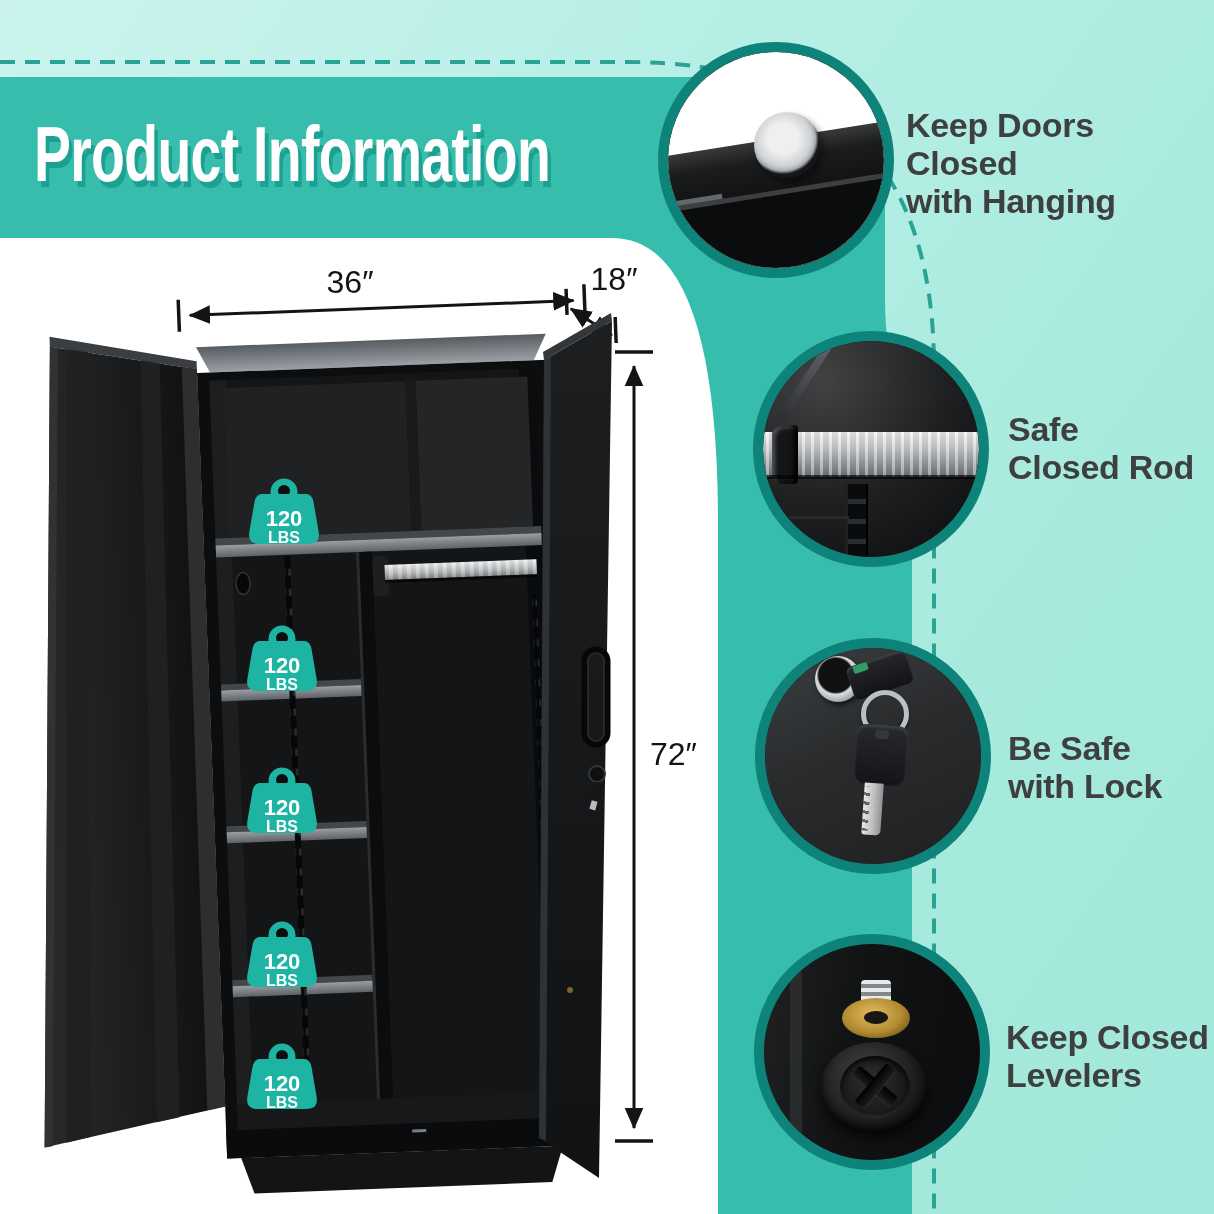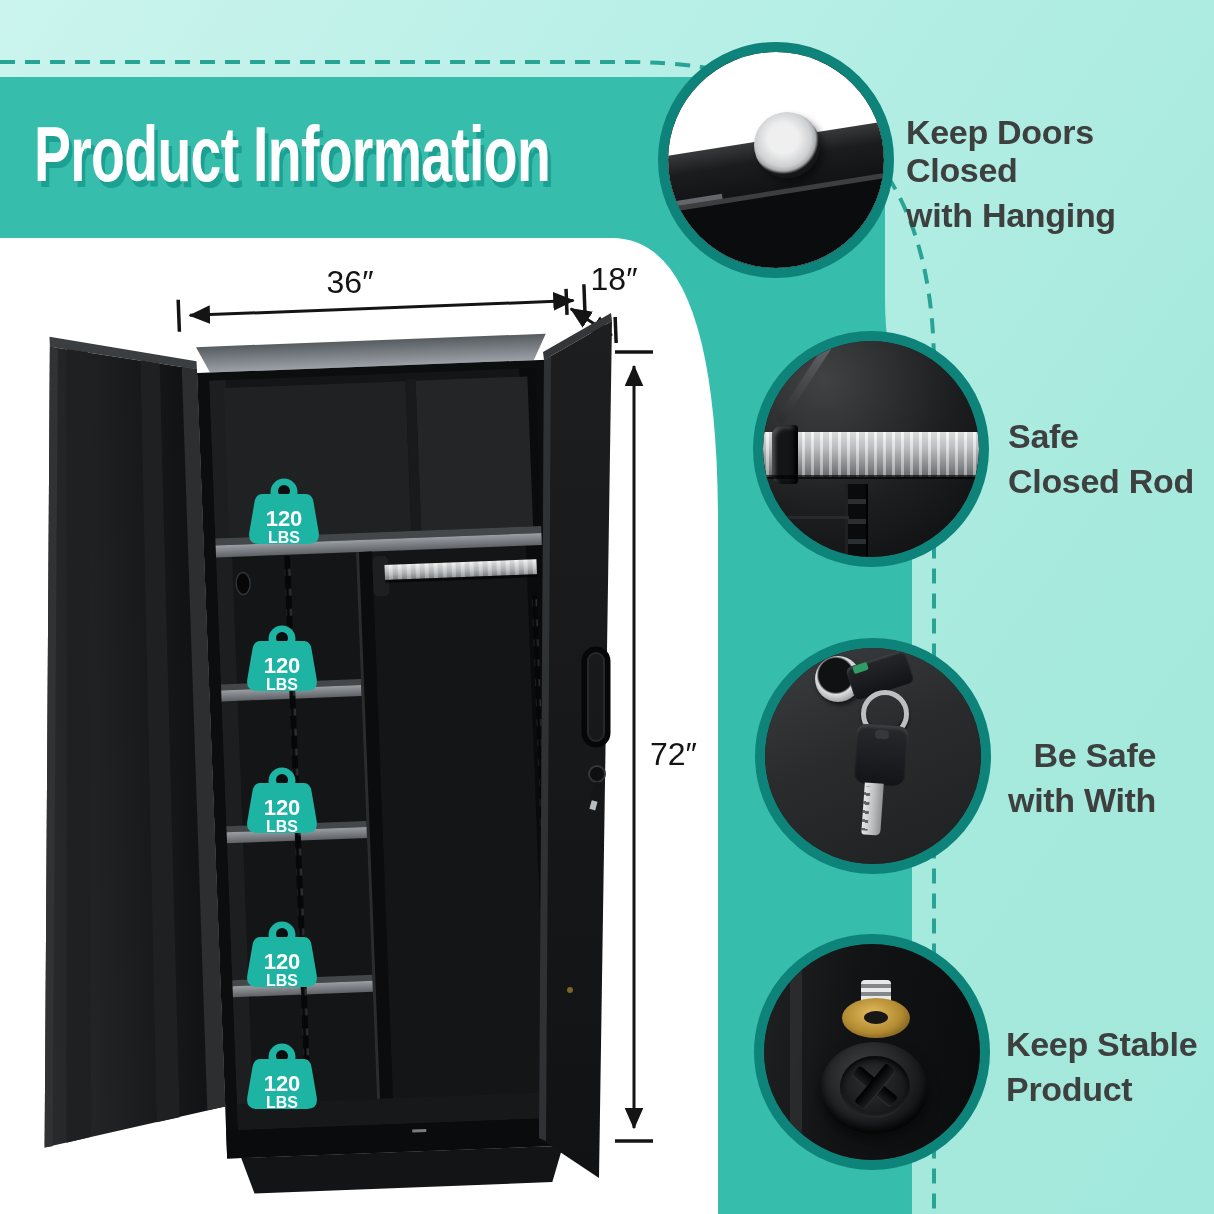--- a/index.html
+++ b/index.html
@@ -25,24 +25,24 @@
   }
   .photo{position:absolute;inset:0;border-radius:50%;overflow:hidden;}
   .photo>div{position:absolute;}
 
   #ring1{left:658px;top:42px;}
   #ring2{left:753px;top:331px;}
   #ring3{left:755px;top:638px;}
   #ring4{left:754px;top:934px;}
 
   .caption{position:absolute;color:#3e3f3f;font-weight:bold;font-size:34px;line-height:38px;letter-spacing:-.3px;}
-  .caption span{display:block;margin-top:7px;}
+  .caption span{display:block;}
   #cap1{left:906px;top:106px;}
   #cap2{left:1008px;top:410px;}
-  #cap3{left:1008px;top:729px;text-align:right;}
+  #cap3{left:1008px;top:729px;}
   #cap4{left:1006px;top:1018px;}
 
   
   .c1{background:#ffffff;}
   .c1-bar{left:-12%;top:40%;width:130%;height:27%;
      background:linear-gradient(#38393b, #1b1c1e 35%, #101113);transform:rotate(-9deg);}
   .c1-lower{left:-14%;top:66%;width:135%;height:70%;background:#0b0c0d;transform:rotate(-9deg);
      box-shadow:0 -5px 0 #3c3e40;}
   .c1-gray{left:-6%;top:68%;width:34%;height:34%;background:#63666a;transform:rotate(-9deg);}
   .c1-magnet{left:86px;top:60px;width:66px;height:66px;border-radius:50%;
@@ -323,20 +323,20 @@
   <div class="caption" id="cap1">
     <span>Keep Doors Closed</span>
     <span>with Hanging</span>
   </div>
   <div class="caption" id="cap2">
     <span>Safe</span>
     <span>Closed Rod</span>
   </div>
   <div class="caption" id="cap3">
     <span>Be Safe</span>
-    <span>with With</span>
+    <span>with Lock</span>
   </div>
   <div class="caption" id="cap4">
-    <span>Keep Stable</span>
-    <span>Product</span>
+    <span>Keep Closed</span>
+    <span>Levelers</span>
   </div>
 
 </div>
 
 </body></html>

